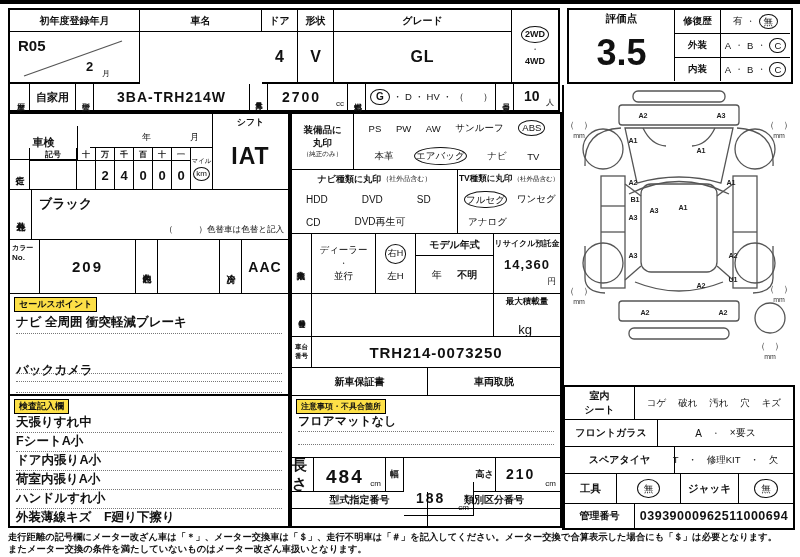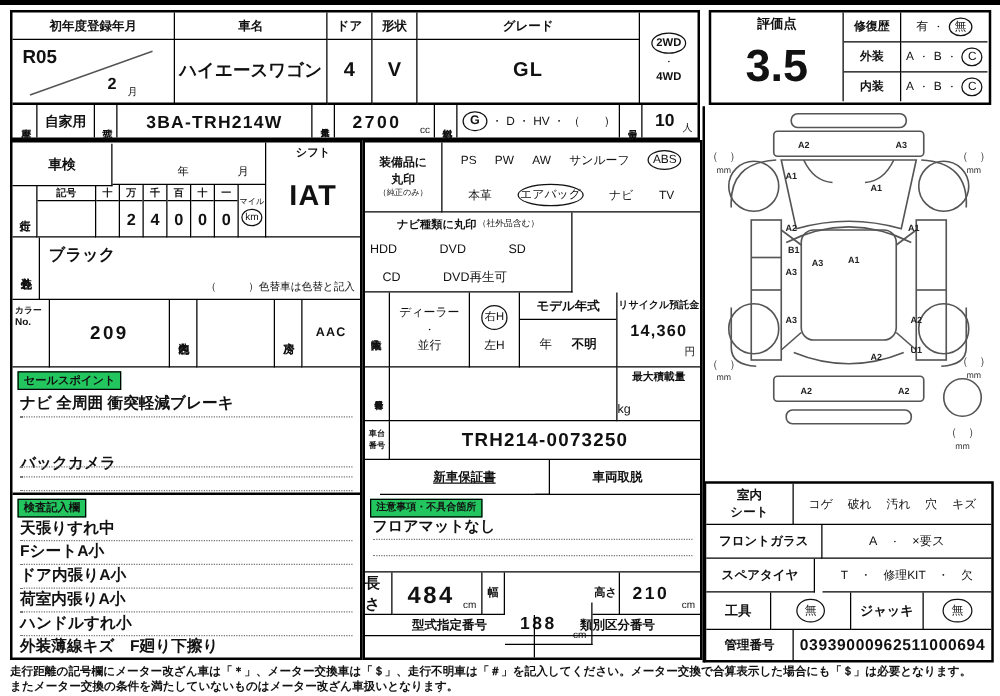--- a/index.html
+++ b/index.html
@@ -8,21 +8,21 @@
   .abs { position:absolute; }
   .flexc { display:flex; align-items:center; justify-content:center; }
   .flexcol { display:flex; flex-direction:column; align-items:center; justify-content:center; }
   .br { border-right:1px solid #000; }
   .bb { border-bottom:1px solid #000; }
   .bb2 { border-bottom:2px solid #000; }
   .vert { writing-mode:vertical-rl; text-orientation:upright; letter-spacing:1px; }
   .lbl { font-weight:bold; }
   .val { font-weight:bold; }
   .circ { border:1.6px solid #111; border-radius:50%; padding:0 5px; display:inline-block; line-height:1.25; }
-  .tab { position:absolute; border:1px solid #000; font-size:9px; font-weight:bold; padding:0 4px; line-height:13px; background:#22c55e; white-space:nowrap; }
+  .tab { position:absolute; border:1px solid #000; font-size:9px; font-weight:bold; padding:0 4px; line-height:13px; background:#fde047; white-space:nowrap; }
   .dotline { border-bottom:1.2px dotted #777; }
   svg { overflow:visible; }
   svg text { font-family:"Liberation Sans","DejaVu Sans",sans-serif; }
 </style>
 </head>
 <body>
 
 <div class="abs" style="left:0;top:0;width:800px;height:4px;background:#000;"></div>
 
 <div class="abs" style="left:8px;top:8px;width:552px;height:104px;border:2px solid #000;">
@@ -50,21 +50,20 @@
   </div>
 
   <div class="abs br" style="left:0;top:22px;width:130px;height:52px;border-bottom:2px solid #000;">
     <svg class="abs" style="left:0;top:0;" width="130" height="52">
         <line x1="14" y1="44" x2="112" y2="9" stroke="#555" stroke-width="1.2"></line>
       </svg>
     <span class="abs val" style="left:8px;top:5px;font-size:15px;">R05</span>
     <span class="abs val" style="left:76px;top:27px;font-size:13px;">2</span>
     <span class="abs" style="left:92px;top:36px;font-size:8px;">月</span>
   </div>
-  <div class="abs flexc br val" style="left:130px;top:22px;width:122px;height:52px;border-bottom:2px solid #000;font-size:14px;">ハイエースワゴン</div>
   <div class="abs flexc br val" style="left:252px;top:22px;width:36px;height:52px;border-bottom:2px solid #000;font-size:16px;">4</div>
   <div class="abs flexc br val" style="left:288px;top:22px;width:36px;height:52px;border-bottom:2px solid #000;font-size:16px;">V</div>
   <div class="abs flexc br val" style="left:324px;top:22px;width:178px;height:52px;border-bottom:2px solid #000;font-size:16px;letter-spacing:1px;">GL</div>
 
   <div class="abs flexc br vert lbl" style="left:0;top:74px;width:20px;height:26px;font-size:8px;letter-spacing:0;">車歴</div>
   <div class="abs flexc br val" style="left:20px;top:74px;width:46px;height:26px;font-size:11px;">自家用</div>
   <div class="abs flexc br vert lbl" style="left:66px;top:74px;width:18px;height:26px;font-size:8px;letter-spacing:0;">型式</div>
   <div class="abs flexc br val" style="left:84px;top:74px;width:156px;height:26px;font-size:14px;letter-spacing:1px;">3BA-TRH214W</div>
   <div class="abs flexc br vert lbl" style="left:240px;top:74px;width:18px;height:26px;font-size:7px;letter-spacing:0;">排気量</div>
   <div class="abs br" style="left:258px;top:74px;width:80px;height:26px;">
@@ -78,21 +77,21 @@
   </div>
   <div class="abs flexc br vert lbl" style="left:486px;top:74px;width:18px;height:26px;font-size:8px;letter-spacing:0;">定員</div>
   <div class="abs" style="left:504px;top:74px;width:44px;height:26px;">
     <span class="abs val" style="left:10px;top:4px;font-size:14px;">10</span>
     <span class="abs" style="right:4px;bottom:2px;font-size:8px;">人</span>
   </div>
 </div>
 
 <div class="abs" style="left:8px;top:112px;width:282px;height:416px;border:2px solid #000;">
 
-  <div class="abs flexc br bb lbl" style="left:0;top:1px;width:80px;height:34px;font-size:11px;">車検</div>
+  <div class="abs flexc br bb lbl" style="left:0;top:12px;width:68px;height:34px;font-size:11px;">車検</div>
   <div class="abs bb" style="left:80px;top:0;width:122px;height:34px;">
     <span class="abs" style="left:52px;bottom:3px;font-size:9px;">年</span>
     <span class="abs" style="left:100px;bottom:3px;font-size:9px;">月</span>
   </div>
 
   <div class="abs" style="left:202px;top:0;width:76px;height:76px;border-left:1px solid #000;border-bottom:1px solid #000;">
     <div class="flexc lbl" style="height:16px;font-size:9px;">シフト</div>
     <div class="flexc val" style="height:52px;font-size:23px;letter-spacing:1px;">IAT</div>
   </div>
 
@@ -136,21 +135,21 @@
   </div>
 
   <div class="abs br bb" style="left:0;top:126px;width:30px;height:54px;padding:3px 2px;">
     <div style="font-size:7px;font-weight:bold;">カラー</div>
     <div style="font-size:8px;font-weight:bold;">No.</div>
   </div>
   <div class="abs flexc br bb val" style="left:30px;top:126px;width:96px;height:54px;font-size:15px;letter-spacing:2px;">209</div>
   <div class="abs flexc br bb vert lbl" style="left:126px;top:126px;width:22px;height:54px;font-size:9px;letter-spacing:0;">内装色</div>
   <div class="abs flexc br bb" style="left:148px;top:126px;width:62px;height:54px;"></div>
   <div class="abs flexc br bb vert lbl" style="left:210px;top:126px;width:22px;height:54px;font-size:9px;letter-spacing:0;">冷房</div>
-  <div class="abs flexc bb val" style="left:232px;top:126px;width:46px;height:54px;font-size:10px;letter-spacing:1px;">AAC</div>
+  <div class="abs flexc bb val" style="left:232px;top:126px;width:46px;height:54px;font-size:14px;letter-spacing:1px;">AAC</div>
 
   <div class="abs bb2" style="left:0;top:180px;width:278px;height:102px;">
     <span class="tab" style="left:4px;top:3px;">セールスポイント</span>
     <div class="abs dotline val" style="left:6px;top:20px;width:266px;height:20px;font-size:12.5px;">ナビ 全周囲 衝突軽減ブレーキ</div>
     <div class="abs dotline val" style="left:6px;top:40px;width:266px;height:20px;font-size:12.5px;margin-top:28px;">バックカメラ</div>
     <div class="abs dotline" style="left:6px;top:60px;width:266px;height:20px;"></div>
     <div class="abs dotline" style="left:6px;top:80px;width:266px;height:19px;"></div>
   </div>
 
   <div class="abs" style="left:0;top:282px;width:278px;height:130px;">
@@ -185,28 +184,41 @@
     <span class="lbl" style="font-size:9.5px;">装備品に</span>
     <span class="lbl" style="font-size:9.5px;">丸印</span>
     <span style="font-size:6.5px;">（純正のみ）</span>
   </div>
 
   <div class="abs br bb" style="left:0;top:56px;width:166px;height:64px;">
     <div class="flexc" style="height:18px;gap:1px;">
       <span class="lbl" style="font-size:9px;">ナビ種類に丸印</span>
       <span style="font-size:7px;">（社外品含む）</span>
     </div>
-    <div style="display:flex;gap:34px;padding-left:4px;height:23px;align-items:center;font-size:10px;">
+    <div style="display:flex;gap:34px;padding-left:14px;height:23px;align-items:center;font-size:10px;">
       <span>HDD</span>
       <span>DVD</span>
       <span>SD</span>
     </div>
     <div style="display:flex;gap:34px;padding-left:14px;height:22px;align-items:center;font-size:10px;">
       <span>CD</span>
       <span>DVD再生可</span>
+    </div>
+  </div>
+  <div class="abs bb" style="left:166px;top:56px;width:102px;height:64px;">
+    <div class="flexc" style="height:18px;gap:1px;">
+      <span class="lbl" style="font-size:8.5px;">TV種類に丸印</span>
+      <span style="font-size:6.5px;">（社外品含む）</span>
+    </div>
+    <div style="display:flex;gap:10px;padding-left:6px;height:23px;align-items:center;font-size:9.5px;">
+      <span class="circ" style="padding:2px 1px;">フルセグ</span>
+      <span>ワンセグ</span>
+    </div>
+    <div style="display:flex;padding-left:10px;height:22px;align-items:center;font-size:9.5px;">
+      <span>アナログ</span>
     </div>
   </div>
 
   <div class="abs flexc br bb vert lbl" style="left:0;top:120px;width:20px;height:60px;font-size:8.5px;letter-spacing:0;">輸入車</div>
   <div class="abs flexcol br bb" style="left:20px;top:120px;width:64px;height:60px;gap:1px;font-size:9.5px;">
     <span>ディーラー</span>
     <span style="font-size:8px;">・</span>
     <span>並行</span>
   </div>
   <div class="abs flexcol br bb" style="left:84px;top:120px;width:40px;height:60px;gap:6px;font-size:9.5px;">
@@ -223,39 +235,39 @@
   <div class="abs bb" style="left:202px;top:120px;width:66px;height:60px;">
     <div class="flexc lbl" style="height:18px;font-size:8px;">リサイクル預託金</div>
     <div class="flexc val" style="height:24px;font-size:13px;letter-spacing:1px;">14,360</div>
     <div style="text-align:right;padding-right:4px;font-size:8.5px;">円</div>
   </div>
 
   <div class="abs flexc br bb vert lbl" style="left:0;top:180px;width:20px;height:43px;font-size:7px;letter-spacing:0;">登録番号</div>
   <div class="abs br bb" style="left:20px;top:180px;width:182px;height:43px;"></div>
   <div class="abs bb" style="left:202px;top:180px;width:66px;height:43px;">
     <div class="flexc lbl" style="height:16px;font-size:8.5px;">最大積載量</div>
-    <div style="text-align:left;padding:12px 4px 0 0;font-size:10px;">kg</div>
+    <div style="text-align:center;padding:12px 4px 0 0;font-size:13px;">kg</div>
   </div>
 
   <div class="abs flexcol br bb" style="left:0;top:223px;width:20px;height:31px;">
     <span style="font-size:6.5px;font-weight:bold;">車台</span>
     <span style="font-size:6.5px;font-weight:bold;">番号</span>
   </div>
   <div class="abs flexc bb val" style="left:20px;top:223px;width:248px;height:31px;font-size:15px;letter-spacing:1px;">TRH214-0073250</div>
 
-  <div class="abs flexc br bb lbl" style="left:12px;top:254px;width:136px;height:28px;font-size:10px;text-decoration:underline;">新車保証書</div>
+  <div class="abs flexc br bb lbl" style="left:0;top:254px;width:136px;height:28px;font-size:10px;">新車保証書</div>
   <div class="abs flexc bb lbl" style="left:136px;top:254px;width:132px;height:28px;font-size:10px;">車両取脱</div>
 
   <div class="abs bb" style="left:0;top:282px;width:268px;height:62px;">
     <span class="tab" style="left:4px;top:3px;font-size:8px;font-family:Liberation Mono, monospace;">注意事項・不具合箇所</span>
     <div class="abs dotline val" style="left:6px;top:17px;width:256px;height:19px;font-size:12px;">フロアマットなし</div>
     <div class="abs dotline" style="left:6px;top:36px;width:256px;height:13px;"></div>
   </div>
 
-  <div class="abs flexc br bb lbl" style="left:0;top:344px;width:22px;height:34px;font-size:12px;">長さ</div>
+  <div class="abs flexc br bb lbl" style="left:0;top:344px;width:22px;height:34px;font-size:15px;">長さ</div>
   <div class="abs br bb" style="left:22px;top:344px;width:72px;height:34px;">
     <span class="abs val" style="left:12px;top:8px;font-size:19px;letter-spacing:2px;">484</span>
     <span class="abs" style="right:4px;bottom:3px;font-size:8px;">cm</span>
   </div>
   <div class="abs flexc br bb lbl" style="left:94px;top:344px;width:18px;height:34px;font-size:9px;">幅</div>
   <div class="abs br bb" style="left:112px;top:344px;width:70px;height:34px;margin-top:24px;">
     <span class="abs val" style="left:12px;top:8px;font-size:14px;letter-spacing:2px;">188</span>
     <span class="abs" style="right:4px;bottom:3px;font-size:8px;">cm</span>
   </div>
   <div class="abs flexc br bb lbl" style="left:182px;top:344px;width:22px;height:34px;font-size:9px;">高さ</div>
@@ -375,21 +387,21 @@
     <span>汚れ</span>
     <span>穴</span>
     <span>キズ</span>
   </div>
   <div class="abs flexc br bb lbl" style="left:0;top:33px;width:93px;height:27px;font-size:10px;">フロントガラス</div>
   <div class="abs flexc bb" style="left:93px;top:33px;width:135px;height:27px;gap:10px;font-size:10px;">
     <span>A</span>
     <span style="font-size:8px;">・</span>
     <span>×要ス</span>
   </div>
-  <div class="abs flexc br bb lbl" style="left:0;top:60px;width:87px;height:27px;font-size:10px;">スペアタイヤ</div>
+  <div class="abs flexc br bb lbl" style="left:0;top:60px;width:110px;height:27px;font-size:10px;">スペアタイヤ</div>
   <div class="abs flexc bb" style="left:93px;top:60px;width:135px;height:27px;font-size:9.5px;">T　・　修理KIT　・　欠</div>
   <div class="abs flexc br bb lbl" style="left:0;top:87px;width:52px;height:30px;font-size:10.5px;">工具</div>
   <div class="abs flexc br bb" style="left:52px;top:87px;width:64px;height:30px;">
     <span class="circ" style="font-size:9.5px;padding:3px 6px;">無</span>
   </div>
   <div class="abs flexc br bb lbl" style="left:116px;top:87px;width:58px;height:30px;font-size:10.5px;">ジャッキ</div>
   <div class="abs flexc bb" style="left:174px;top:87px;width:54px;height:30px;">
     <span class="circ" style="font-size:9.5px;padding:3px 6px;">無</span>
   </div>
   <div class="abs flexc br lbl" style="left:0;top:117px;width:70px;height:24px;font-size:10px;">管理番号</div>

